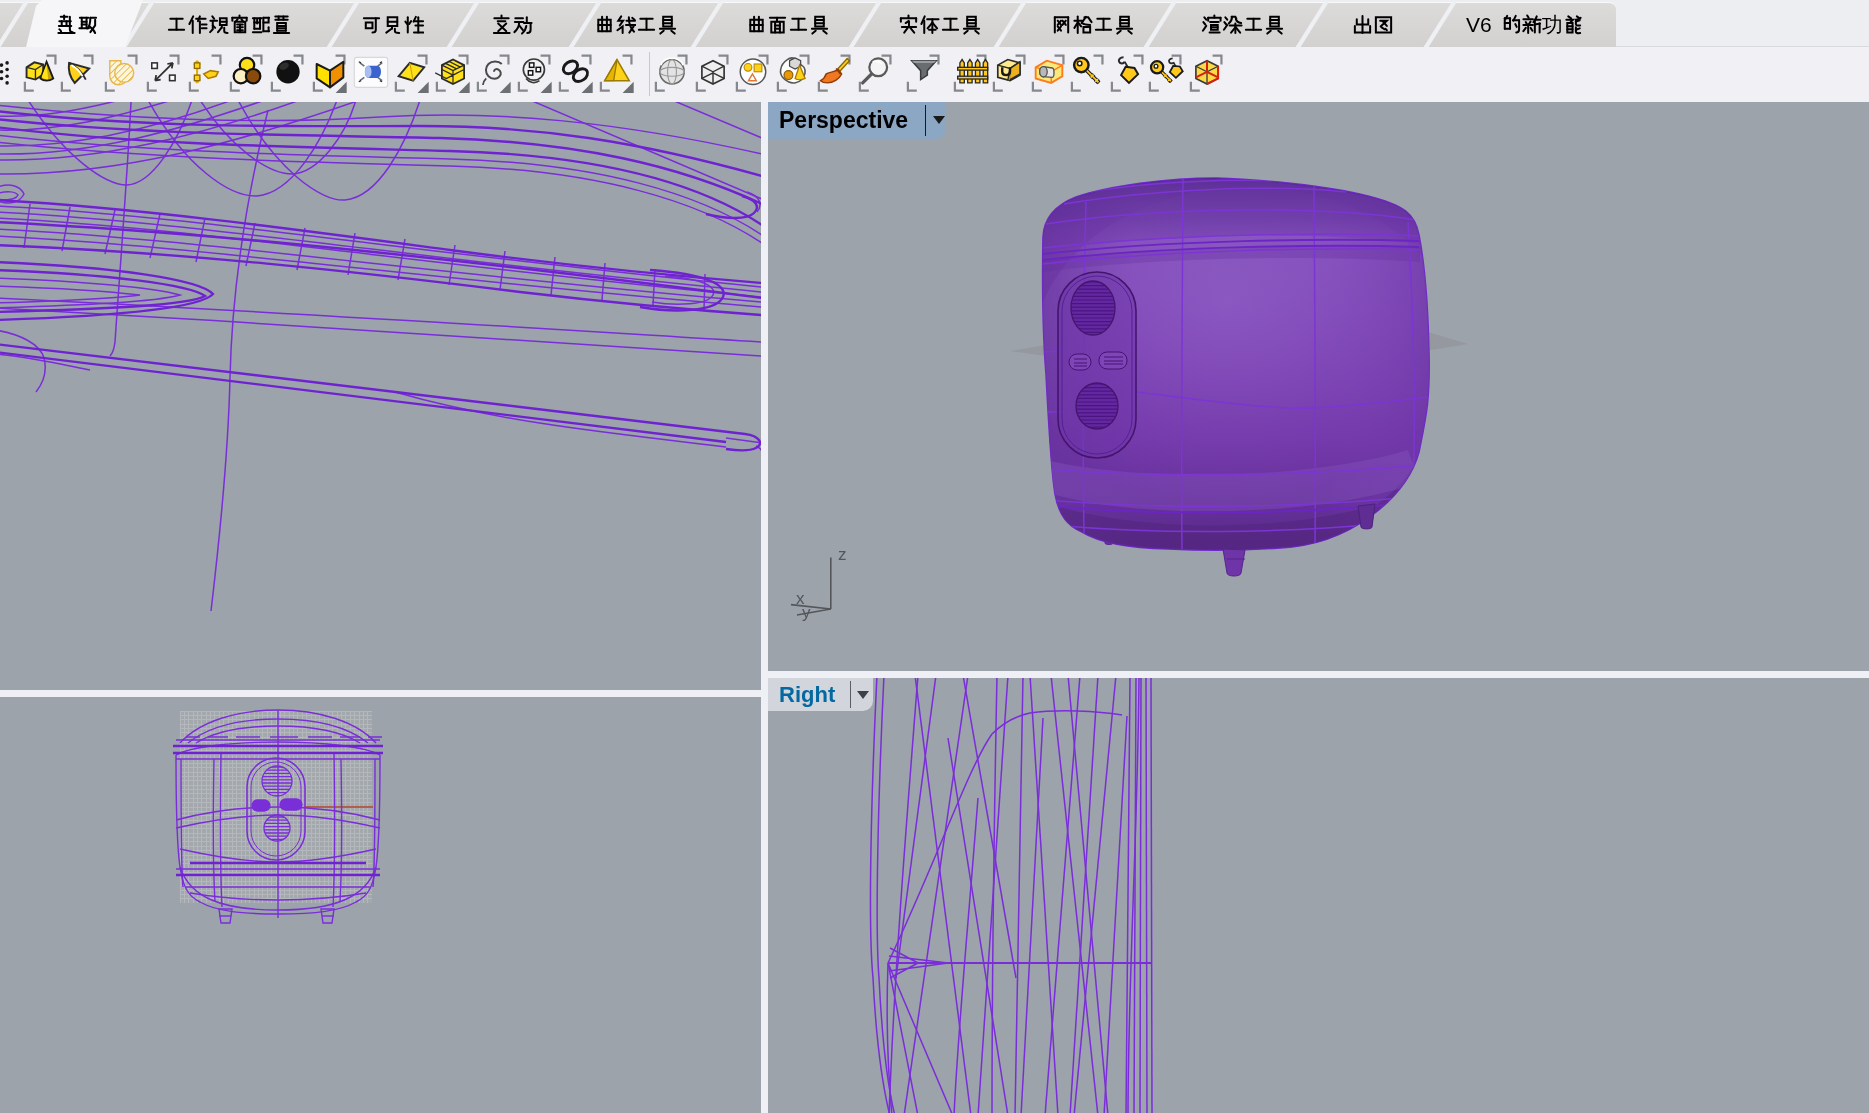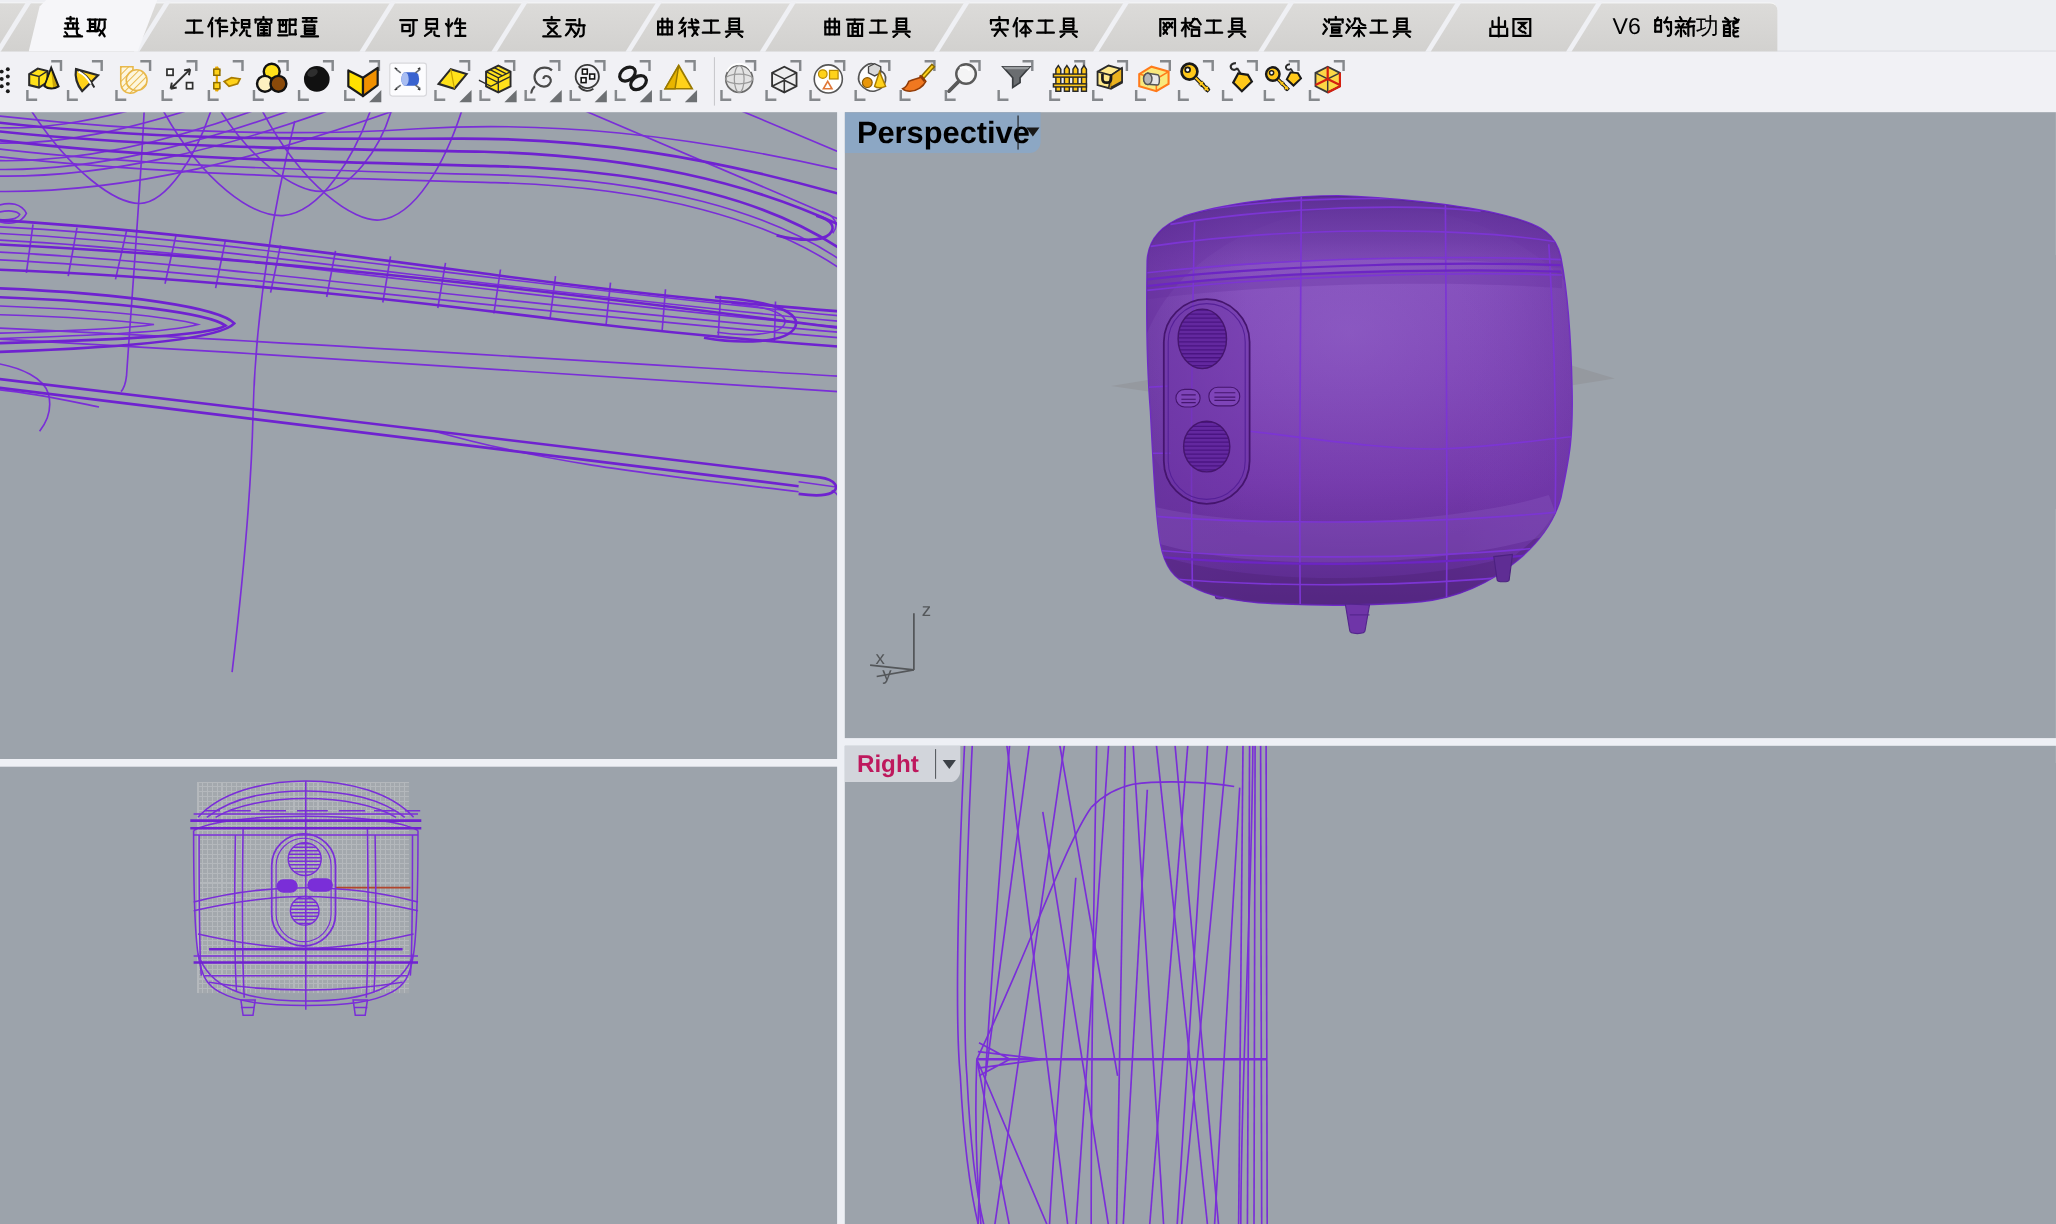--- a/index.html
+++ b/index.html
@@ -8,21 +8,21 @@
 #activetab{position:absolute;left:22px;top:0px;width:132px;height:47px;background:#f6f6f9;clip-path:polygon(4px 47px,14px 6px,20px 0,121px 0,103px 47px)}
 .tablabel{position:absolute;top:13px;height:22px;display:flex;align-items:center}
 .zh{display:inline-block;vertical-align:middle}
 .lat{font-size:21px;color:#000;vertical-align:middle;line-height:21px}
 #toolbar{position:absolute;left:0;top:47px;width:1869px;height:55px;background:#f1f1f5}
 .tbic{position:absolute;top:7px;width:36px;height:40px}
 #vpwrap{position:absolute;left:0;top:102px;width:1869px;height:1011px;background:#eef0f5}
 .vp{position:absolute;background:#9ca3ab;overflow:hidden}
 .vp svg{position:absolute;left:0;top:0}
 .vplabel{position:absolute;left:0;top:0;width:178px;height:37px;background:#8ca7c4;border-radius:0 0 10px 0;display:flex;align-items:center}
-.vplabel span{font-weight:bold;font-size:28px;color:#000;margin-left:11px;letter-spacing:0px}
+.vplabel span{font-weight:bold;font-size:23px;color:#000;margin-left:11px;letter-spacing:0px}
 .vplabel:not(.active){width:105px;height:33px;background:#d2d5db}
 .vplabel:not(.active) span{font-size:22px;margin-left:11px}
 .vline{position:absolute;top:3px;bottom:3px;width:1px;background:#1a1a1a}
 .vplabel:not(.active) .vline{background:#5a5e63}
 .varr{position:absolute;top:14px;border-left:6px solid transparent;border-right:6px solid transparent;border-top:8px solid #1a1a1a}
 .vplabel:not(.active) .varr{border-top-color:#3c4147;top:13px}
 </style></head>
 <body>
 <div id="tabbar">
 <div style="position:absolute;left:0;top:46px;width:1869px;height:1px;background:#d9dade"></div>
@@ -967,18 +967,18 @@
           <path d="M371,-3 C370,150 360,300 360,438"></path>
           <path d="M224,56 C235,45 248,38 262,35 C290,31 330,33 354,37"></path>
           <path d="M224,56 C200,90 170,180 120,285"></path>
           <path d="M121,278 L180,285 M121,293 L180,285 M122,270 L150,285 M122,300 L150,285"></path>
           <path d="M120,285 L150,438 M120,285 L185,438"></path>
           <path d="M120,285 C118,340 120,395 124,438"></path>
         </g>
         <path d="M120,285 H383" fill="none" stroke="#7a2ed8" stroke-width="2.2"></path>
       </svg>
    <div class="vplabel">
-        <span style="color:#be185d">Right</span>
+        <span style="color:#0369a1">Right</span>
         <i class="vline" style="left:82px"></i>
         <b class="varr" style="left:89px"></b>
       </div>
  </div>
 </div>
 
 </body></html>

